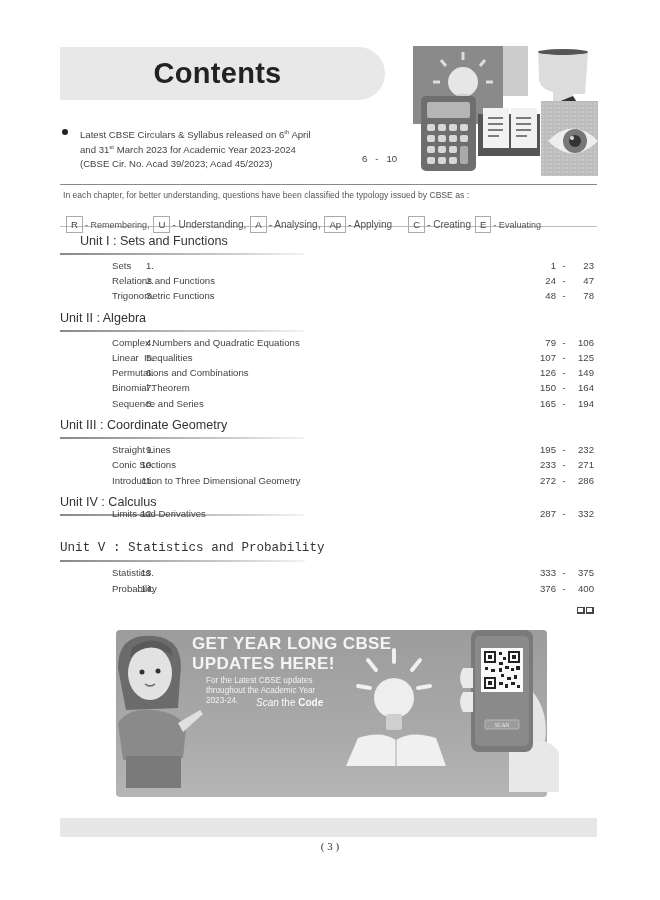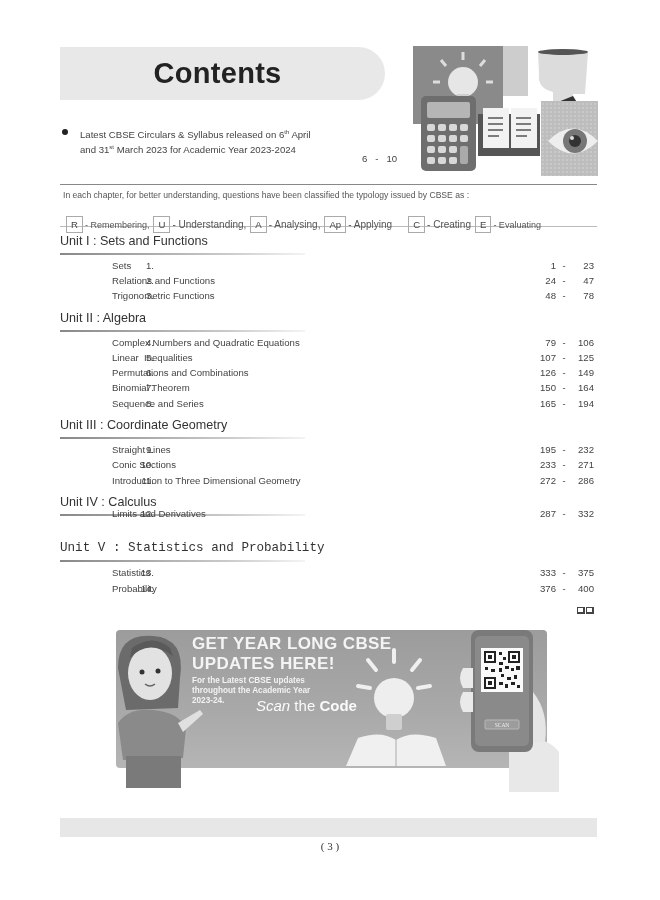--- a/index.html
+++ b/index.html
@@ -56,33 +56,33 @@
   .chapter .name { position: absolute; left: 52px; }
   .chapter .pages { position: absolute; right: 3px; display: flex; width: 80px; justify-content: flex-end; }
   .chapter .pages .p1 { width: 32px; text-align: right; }
   .chapter .pages .dash { width: 16px; text-align: center; }
   .chapter .pages .p2 { width: 22px; text-align: right; }
 
   .end-mark { position: absolute; left: 577px; top: 607px; display: flex; gap: 1px; }
   .end-mark span { width: 8px; height: 7px; border: 1px solid #444; border-bottom-width: 2px; border-right-width: 2px; }
 
   .banner {
-    position: absolute; left: 116px; top: 630px; width: 431px; height: 138px;
+    position: absolute; left: 116px; top: 630px; width: 431px; height: 167px;
     background: linear-gradient(180deg, #9c9c9c 0%, #a9a9a9 60%, #b5b5b5 100%);
     border-radius: 4px; overflow: visible; padding-left: 32px;
   }
   .banner .headline {
     position: absolute; left: 76px; top: 4px; color: #f4f4f4; font-weight: bold; font-size: 17px; line-height: 20px;
     letter-spacing: 0.4px;
   }
   .banner .sub {
-    position: absolute; left: 76px; top: 46px; color: #f2f2f2; font-size: 8.2px; line-height: 10px; font-weight: bold;
+    position: absolute; left: 90px; top: 46px; color: #f2f2f2; font-size: 8.2px; line-height: 10px; font-weight: normal;
   }
   .banner .scan {
-    position: absolute; left: 140px; top: 67px; color: #fafafa; font-size: 15px;
+    position: absolute; left: 140px; top: 67px; color: #fafafa; font-size: 10px;
   }
   .banner .scan i { font-style: italic; }
   .banner .scan b { font-weight: bold; }
 
   .footer-bar { position: absolute; left: 60px; top: 818px; width: 537px; height: 19px; background: #e7e7e7; }
   .page-num { position: absolute; left: 0; width: 660px; top: 840px; text-align: center; font-family: "Liberation Serif", serif; font-size: 11px; color: #333; }
 </style>
 </head>
 <body>
 
@@ -156,20 +156,21 @@
     <circle cx="162" cy="95" r="6" fill="#333"></circle>
     <circle cx="159" cy="92" r="2" fill="#ddd"></circle>
   </g>
 </svg>
 
 <div class="circular">
   <span class="bullet"></span>
   <div class="text">
     <div><span>Latest CBSE Circulars &amp; Syllabus released on 6</span><sup>th</sup><span> April</span></div>
     <div><span>and 31</span><sup>st</sup><span> March 2023 for Academic Year 2023-2024</span></div>
+    <div>(CBSE Cir. No. Acad 39/2023; Acad 45/2023)</div>
   </div>
   <span class="pages" style="white-space:pre;">6   -   10</span>
 </div>
 
 <div class="typology">
   <div class="intro">In each chapter, for better understanding, questions have been classified the typology issued by CBSE as :</div>
   <div class="codes">
     <div class="code-item" style="margin-left:6px;">
       <span class="code-box">R</span>
       <span class="lbl" style="font-size:9px;">- Remembering,</span>
@@ -190,21 +191,21 @@
       <span class="code-box">C</span>
       <span class="lbl">- Creating</span>
     </div>
     <div class="code-item">
       <span class="code-box">E</span>
       <span class="lbl" style="font-size:9px;">- Evaluating</span>
     </div>
   </div>
 </div>
 
-<div class="unit-title" style="top:234px;">Unit I : Sets and Functions</div>
+<div class="unit-title" style="top:234px;margin-left:20px;">Unit I : Sets and Functions</div>
 <div class="unit-rule" style="top:253px;"></div>
 <div class="chapter" style="top:260px;">
   <span class="num">1.</span>
   <span class="name">Sets</span>
   <span class="pages">
       <span class="p1">1</span>
       <span class="dash">-</span>
       <span class="p2">23</span>
     </span>
 </div>

